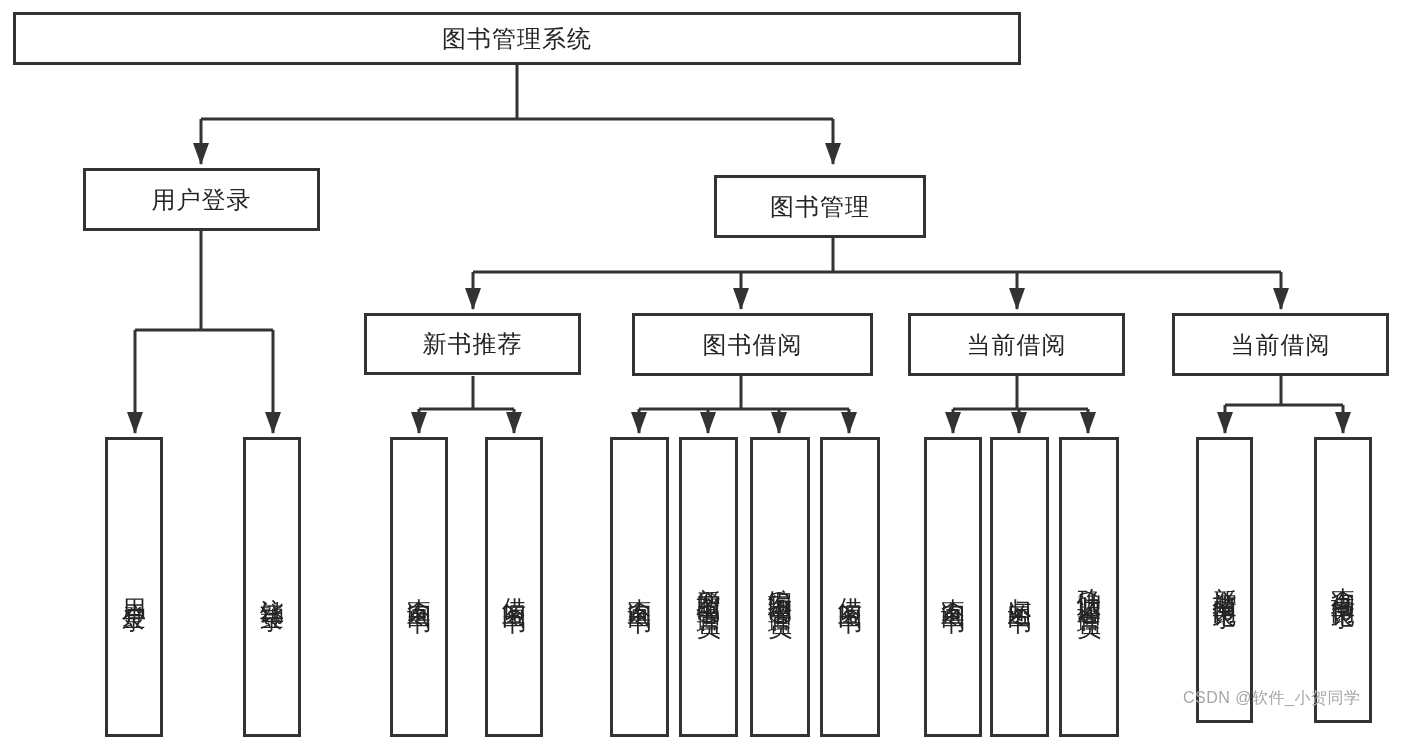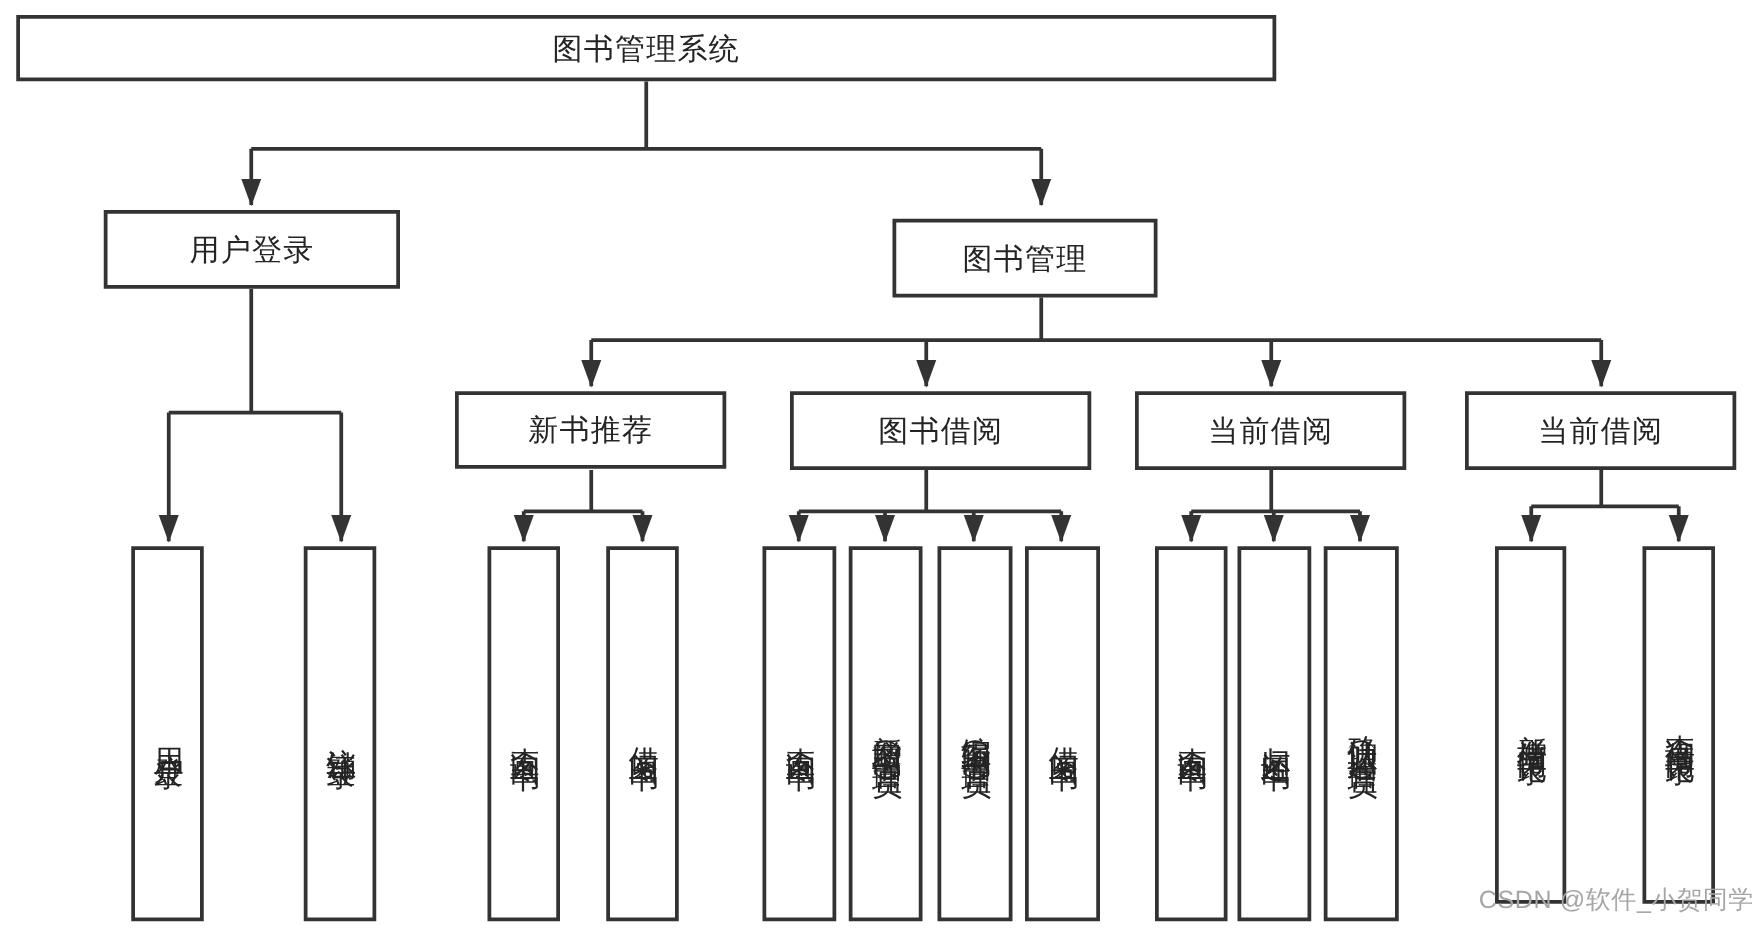--- a/index.html
+++ b/index.html
@@ -49,22 +49,22 @@
   }
   .node .vtext {
     writing-mode: vertical-rl;
     text-orientation: mixed;
     letter-spacing: 4px;
     line-height: 1;
   }
   .watermark {
     position: absolute;
     left: 1183px;
-    top: 706px;
-    font-size: 20px;
+    top: 688px;
+    font-size: 16px;
     color: var(--color-watermark);
     white-space: nowrap;
     z-index: 3;
     letter-spacing: 0.5px;
   }
 </style>
 </head>
 <body>
 
 <div class="canvas">

